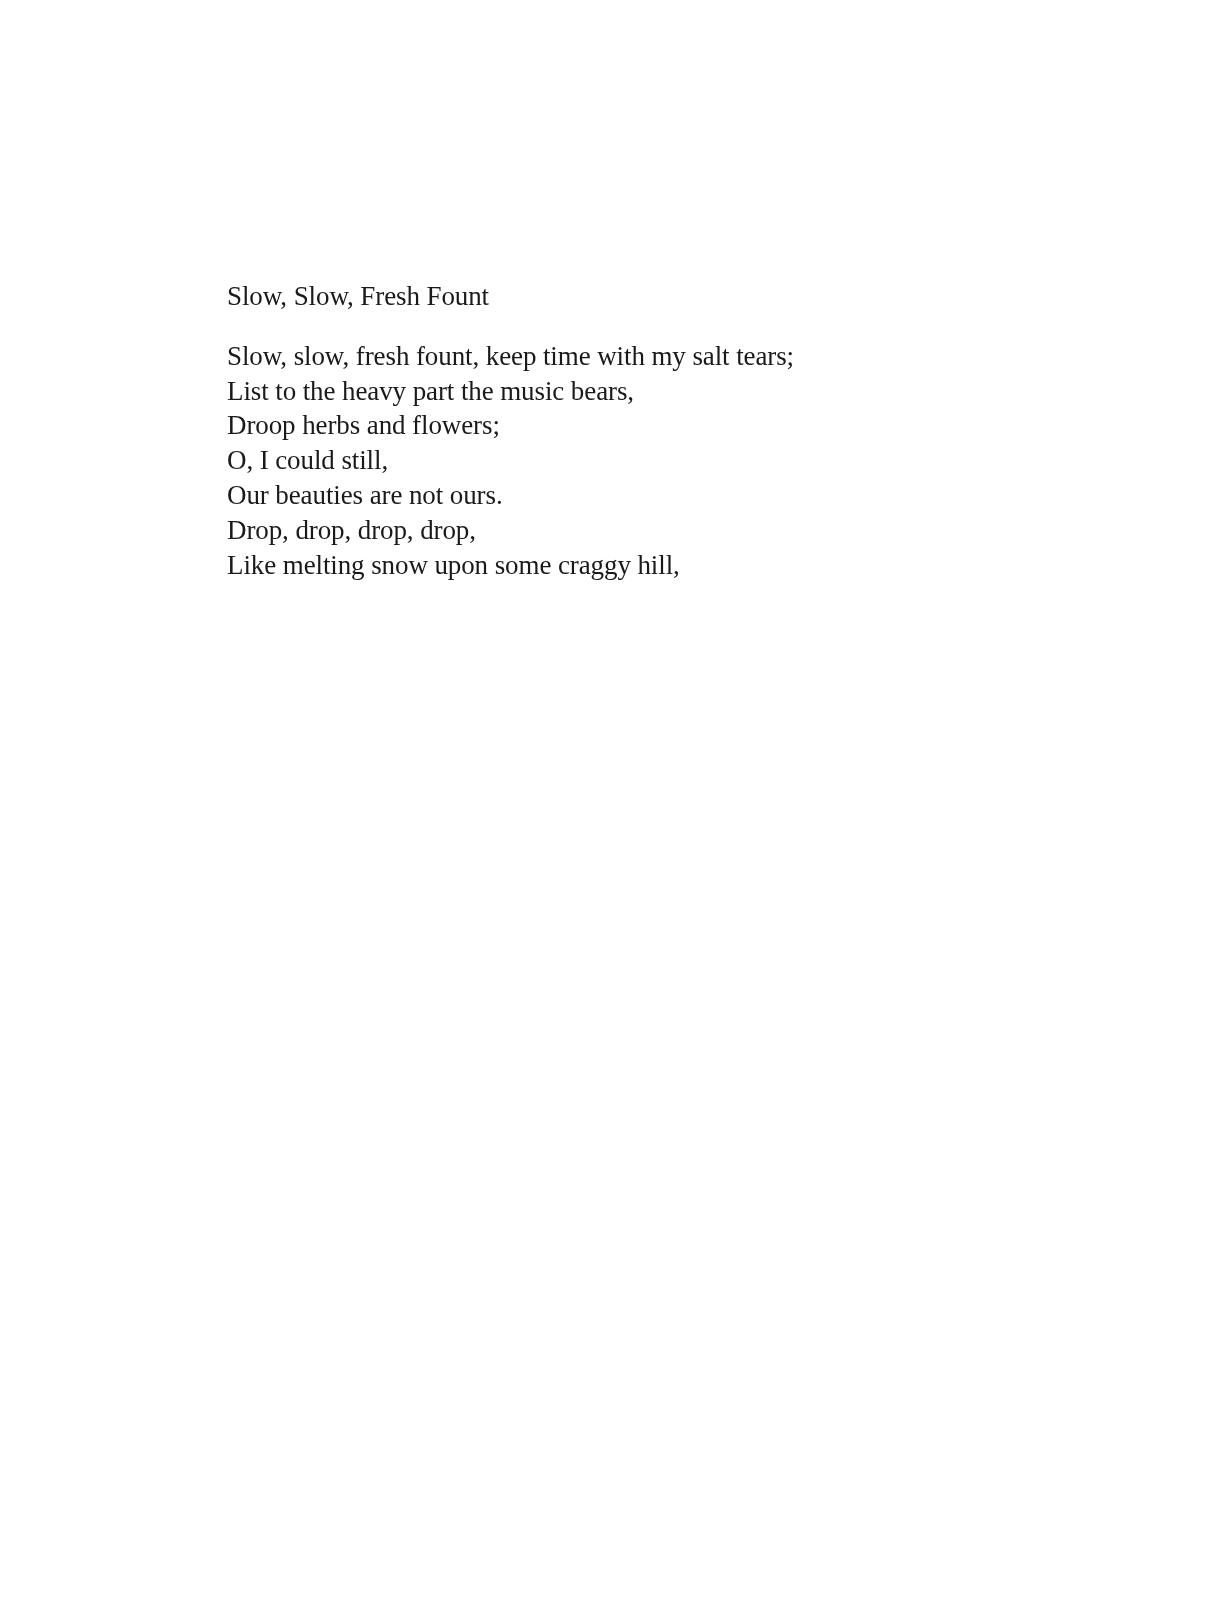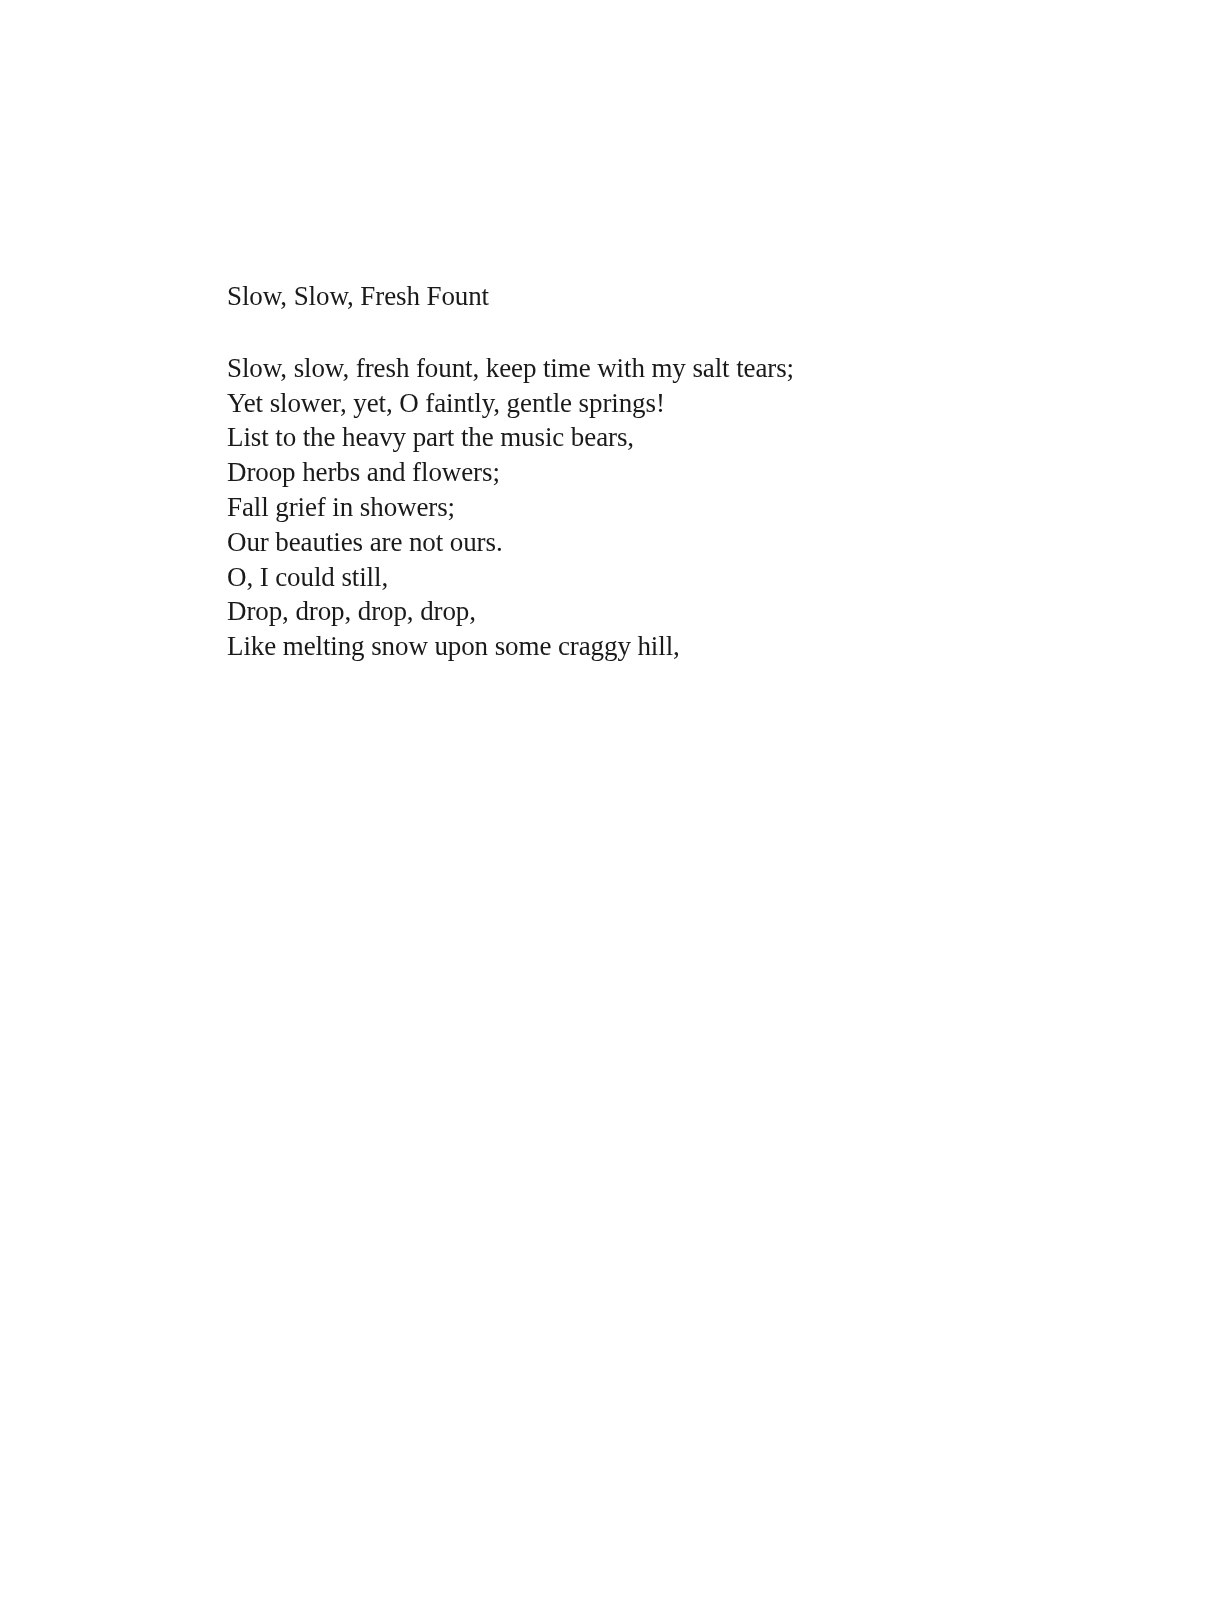--- a/index.html
+++ b/index.html
@@ -29,36 +29,34 @@
       top: 279px;
       font-size: 27px;
       line-height: 34.8px;
       letter-spacing: -0.1px;
     }
     .line {
       display: block;
       white-space: pre;
     }
     .stanza {
-      margin-top: 37px;
+      margin-top: 25px;
       font-family: Liberation Serif, serif;
     }
   </style>
 </head>
 <body>
 
 <div class="page">
   <div class="text-block">
     <span class="line">Slow, Slow, Fresh Fount</span>
 
     <div class="stanza">
       <span class="line">Slow, slow, fresh fount, keep time with my salt tears;</span>
-      <span class="line">Yet slower, yet, O faintly, gentle springs!</span>
       <span class="line">List to the heavy part the music bears,</span>
       <span class="line">Droop herbs and flowers;</span>
-      <span class="line">Fall grief in showers;</span>
+      <span class="line">O, I could still,</span>
       <span class="line">Our beauties are not ours.</span>
-      <span class="line">O, I could still,</span>
       <span class="line">Drop, drop, drop, drop,</span>
       <span class="line">Like melting snow upon some craggy hill,</span>
     </div>
   </div>
 </div>
 
 </body></html>

